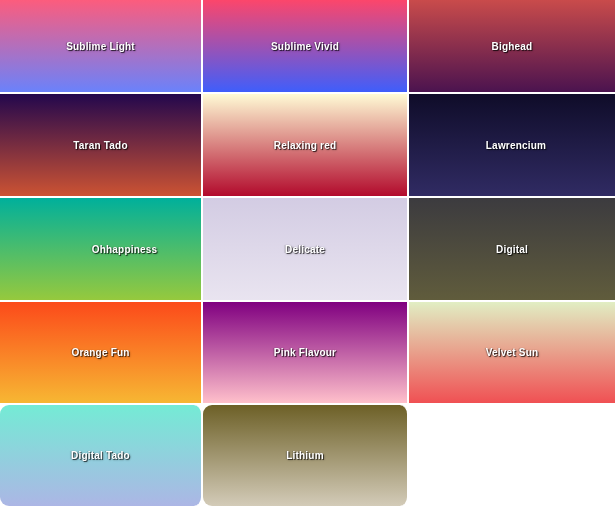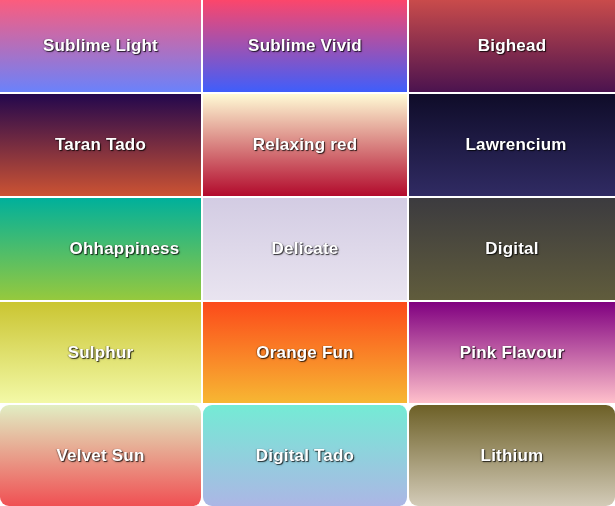--- a/index.html
+++ b/index.html
@@ -42,21 +42,21 @@
   }
   .swatch:nth-child(n+13) {
     border-bottom: 0;
     border-radius: 9px;
   }
 
   .swatch-label {
     position: relative;
     z-index: 2;
     color: #ffffff;
-    font-size: 17px;
+    font-size: 10px;
     font-weight: bold;
     letter-spacing: 0.2px;
     text-align: center;
     text-shadow:
        1px 1px 0px rgba(0,0,0,0.55),
        1px 1px 2px rgba(0,0,0,0.45),
       -1px 0px 1px rgba(0,0,0,0.25);
     white-space: nowrap;
     pointer-events: none;
   }
@@ -85,23 +85,20 @@
     </div>
     <div class="swatch" style="background: linear-gradient(rgb(0, 176, 155) 0%, rgb(150, 201, 61) 100%); padding-left: 48px;">
       <span class="swatch-label" style="color: rgb(255, 255, 255);">Ohhappiness</span>
     </div>
     <div class="swatch" style="background: linear-gradient(rgb(211, 204, 227) 0%, rgb(233, 228, 240) 100%);">
       <span class="swatch-label" style="color: rgb(255, 255, 255);">Delicate</span>
     </div>
     <div class="swatch" style="background: linear-gradient(rgb(60, 59, 63) 0%, rgb(96, 92, 60) 100%);">
       <span class="swatch-label" style="color: rgb(255, 255, 255);">Digital</span>
     </div>
-    <div class="swatch" style="background: linear-gradient(rgb(202, 197, 49) 0%, rgb(243, 249, 167) 100%);">
-      <span class="swatch-label" style="color: rgb(255, 255, 255);">Sulphur</span>
-    </div>
     <div class="swatch" style="background: linear-gradient(rgb(252, 74, 26) 0%, rgb(247, 183, 51) 100%);">
       <span class="swatch-label" style="color: rgb(255, 255, 255);">Orange Fun</span>
     </div>
     <div class="swatch" style="background: linear-gradient(rgb(128, 0, 128) 0%, rgb(255, 192, 203) 100%);">
       <span class="swatch-label" style="color: rgb(255, 255, 255);">Pink Flavour</span>
     </div>
     <div class="swatch" style="background: linear-gradient(rgb(225, 238, 195) 0%, rgb(240, 80, 83) 100%);">
       <span class="swatch-label" style="color: rgb(255, 255, 255);">Velvet Sun</span>
     </div>
     <div class="swatch" style="background: linear-gradient(rgb(116, 235, 213) 0%, rgb(172, 182, 229) 100%);">

